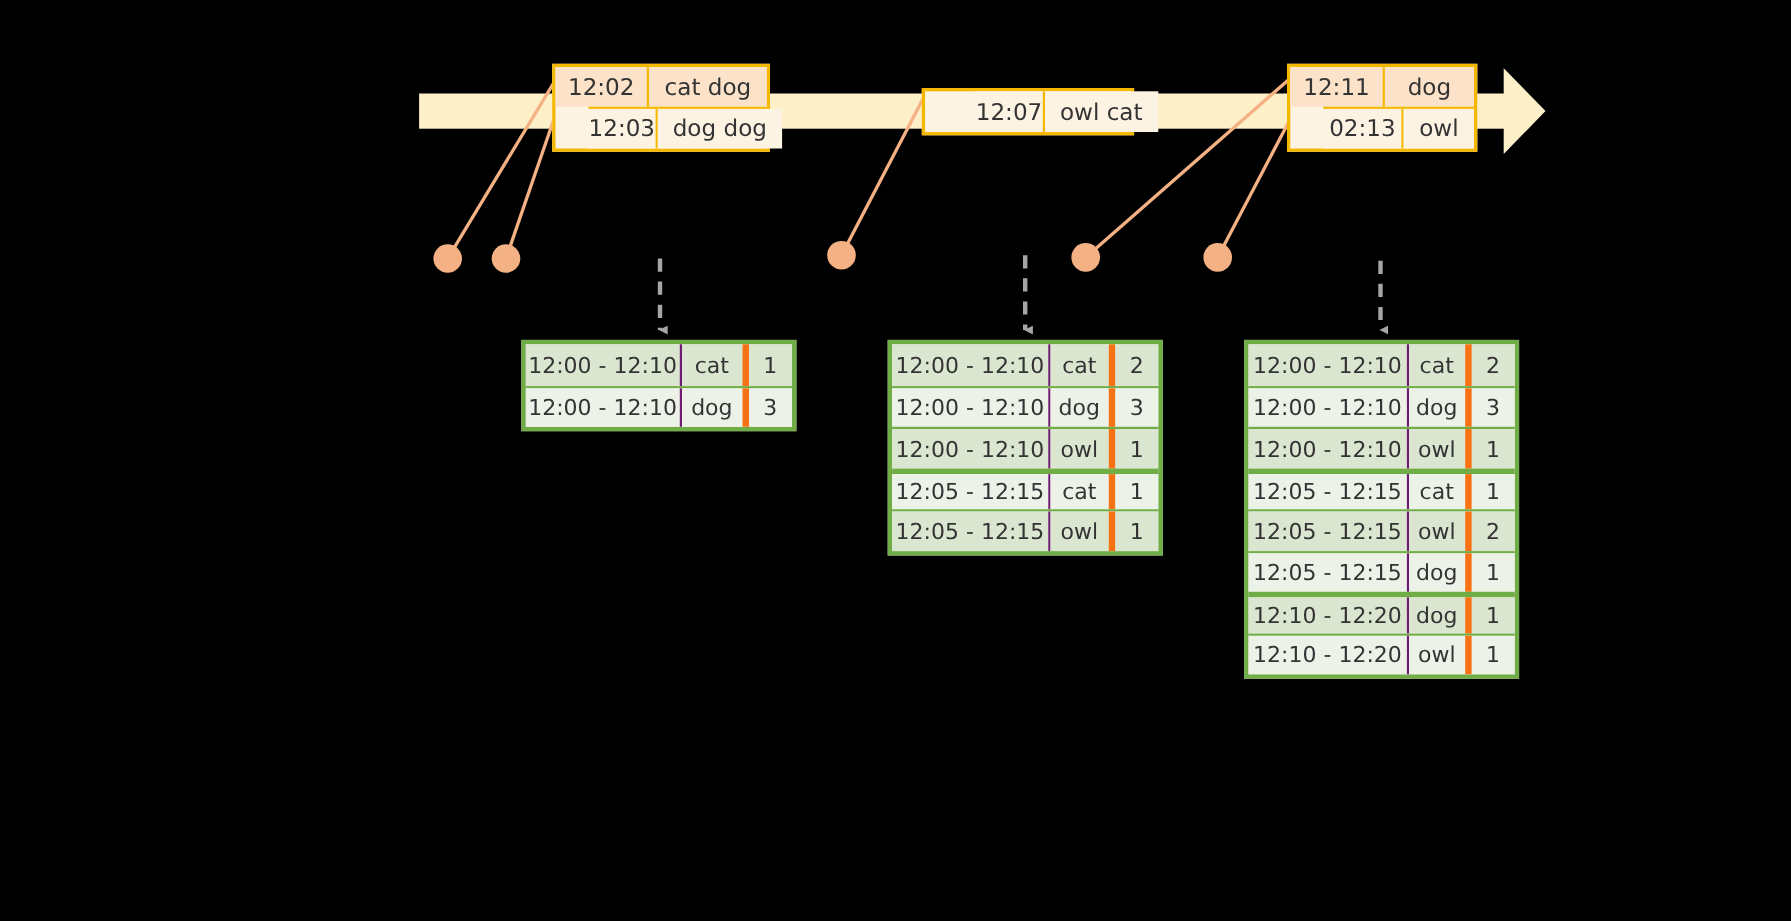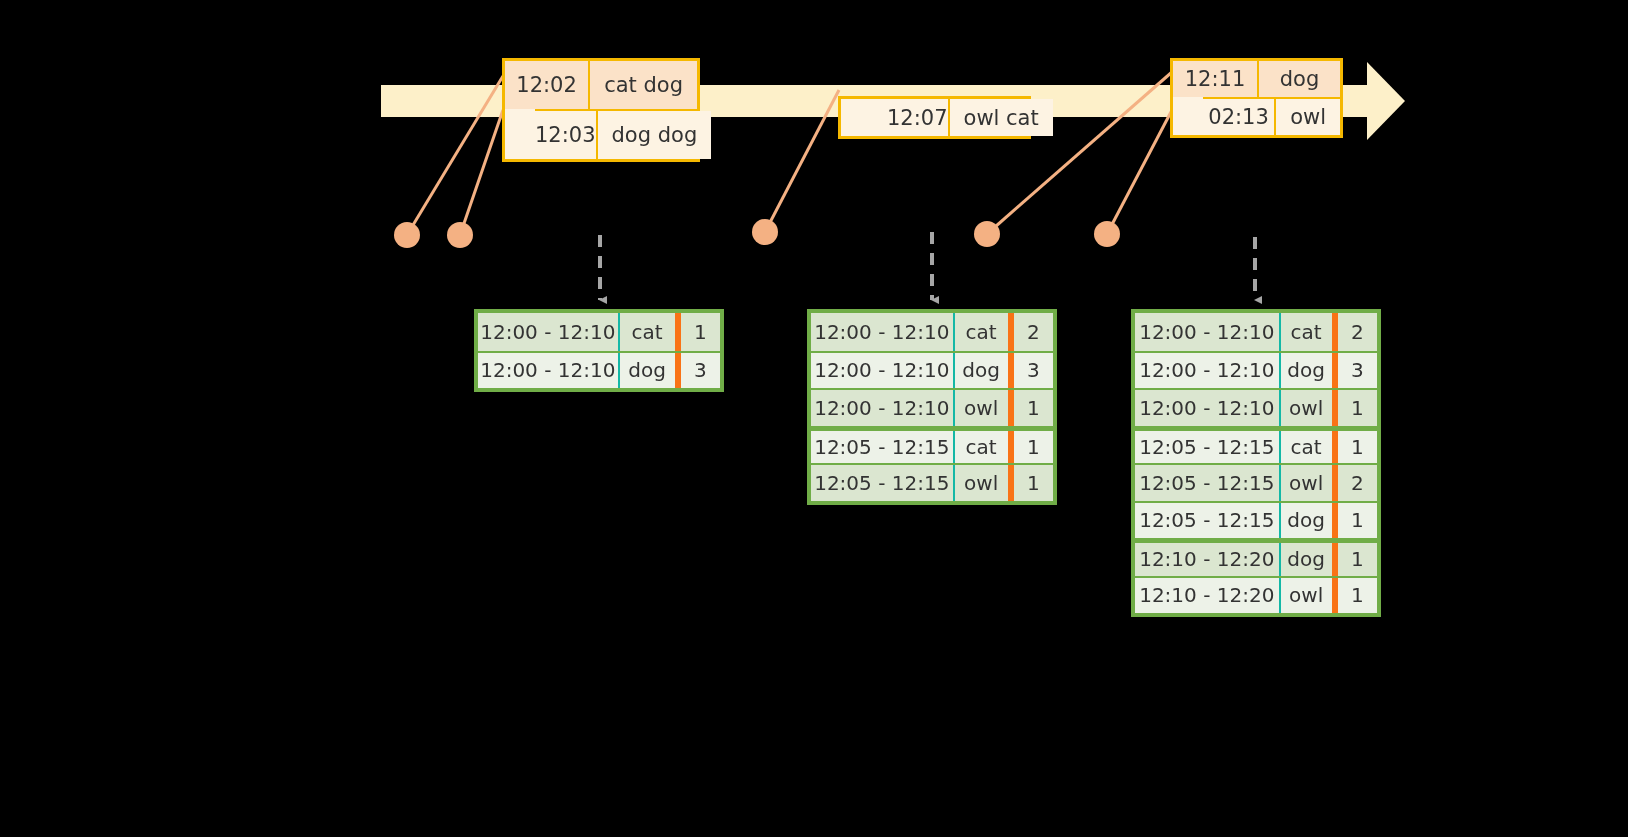--- a/index.html
+++ b/index.html
@@ -71,21 +71,21 @@
     height:37.5px;
   }
   .res-row + .res-row{border-top:2px solid #70ad47;}
   .res-row.sep{border-top:5px solid #70ad47;}
   .res-row.odd .res-cell{background:#dbe6d0;}
   .res-cell{
     display:flex;align-items:center;justify-content:center;
     font-size:20px;color:#333;background:#edf2e8;
     box-sizing:border-box;white-space:nowrap;
   }
-  .res-cell.window{border-right:2px solid #14b8a6;}
+  .res-cell.window{border-right:2px solid #701a75;}
   .res-cell.key{border-right:6px solid #f97316;}
 
   
   .t1 .res-cell.window{width:144px;}
   .t1 .res-cell.key{width:62px;}
   .t1 .res-cell.count{width:40px;}
 
   .t2 .res-cell.window{width:146px;}
   .t2 .res-cell.key{width:60px;}
   .t2 .res-cell.count{width:40px;}
@@ -122,32 +122,32 @@
       </g>
   </svg>
   <div id="dot-layer">
       <div class="dot" style="left: 394px; top: 222px;"></div>
       <div class="dot" style="left: 447px; top: 222px;"></div>
       <div class="dot" style="left: 752px; top: 219px;"></div>
       <div class="dot" style="left: 974px; top: 221px;"></div>
       <div class="dot" style="left: 1094px; top: 221px;"></div>
     </div>
 
-  <div class="ev-box" id="ev1" style="left:502px;top:58px;width:198px;height:104px;">
+  <div class="ev-box" id="ev1" style="left:502px;top:58px;width:198px;height:80px;">
     <div class="ev-row shade">
       <div class="ev-cell time">12:02</div>
       <div class="ev-cell payload">cat dog</div>
     </div>
     <div class="ev-row">
       <div class="ev-cell time">12:03</div>
       <div class="ev-cell payload">dog dog</div>
     </div>
   </div>
 
-  <div class="ev-box" id="ev2" style="left:838px;top:96px;width:193px;height:43px;padding-left:46px;">
+  <div class="ev-box" id="ev2" style="left:838px;top:80px;width:193px;height:43px;padding-left:46px;">
     <div class="ev-row">
       <div class="ev-cell time">12:07</div>
       <div class="ev-cell payload">owl cat</div>
     </div>
   </div>
 
   <div class="ev-box" id="ev3" style="left:1170px;top:58px;width:173px;height:80px;text-align:center;">
     <div class="ev-row shade">
       <div class="ev-cell time">12:11</div>
       <div class="ev-cell payload">dog</div>

